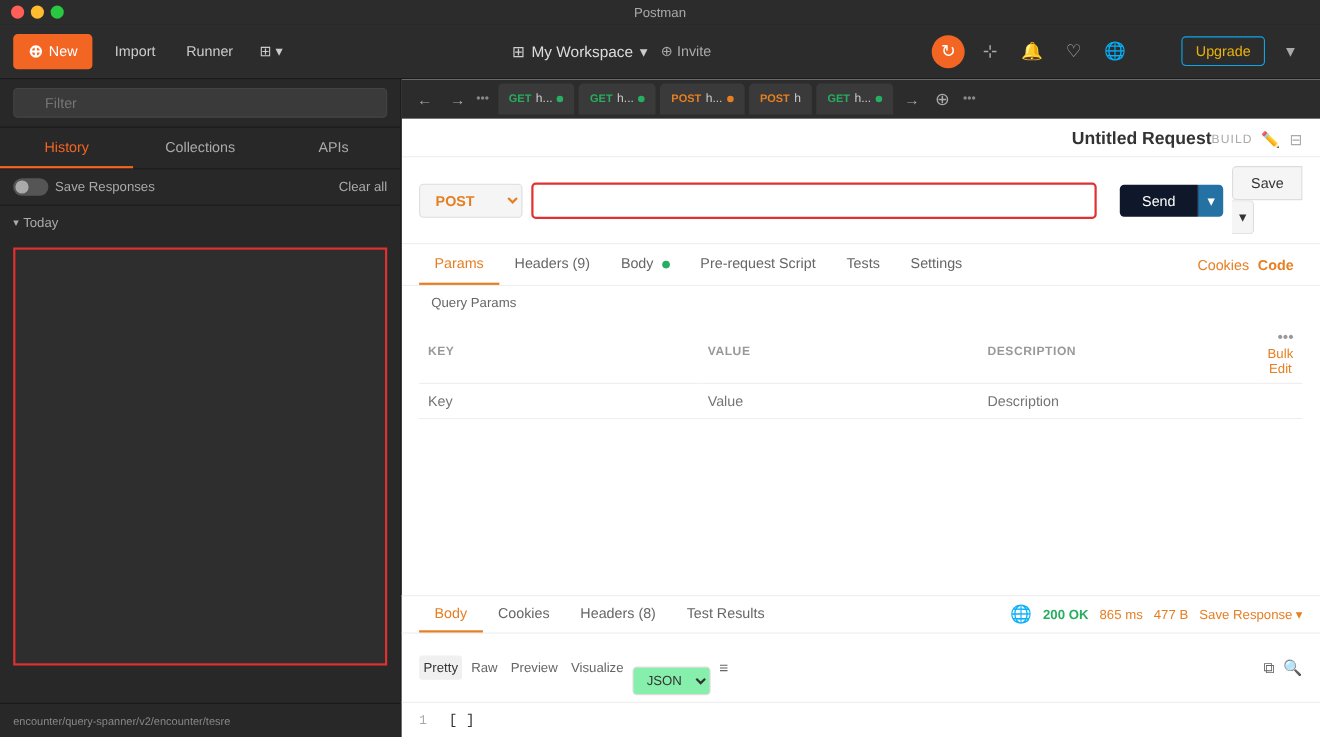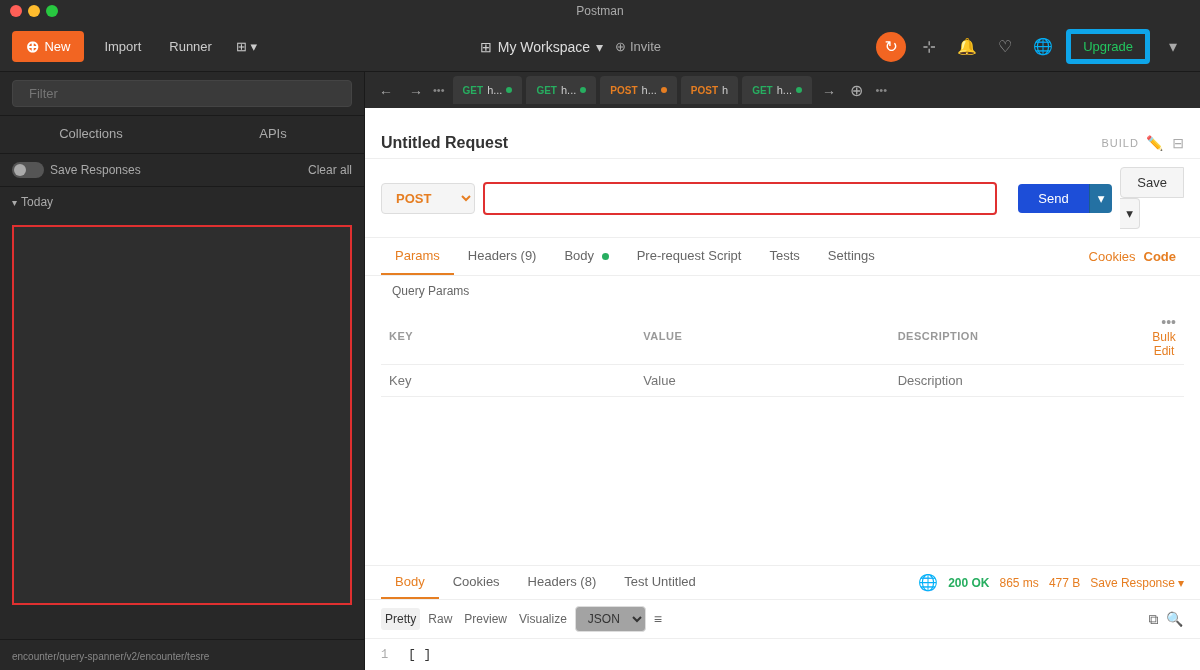--- a/index.html
+++ b/index.html
@@ -117,26 +117,27 @@
       justify-content: center;
       border-radius: 4px;
     }
     .icon-btn.orange-ring {
       background: #f26522;
       border-radius: 50%;
       color: white;
     }
     .upgrade-btn {
       background: transparent;
-      color: #22c55e;
-      border: 5px solid #0ea5e9;
+      color: #eab308;
+      border: 1px solid #0ea5e9;
       border-radius: 4px;
       padding: 5px 12px;
       font-size: 13px;
       cursor: pointer;
+      margin-left: 37px;
     }
 
     
     .main-layout {
       display: flex;
       height: calc(670px - 72px);
     }
 
     
     .sidebar {
@@ -149,21 +150,21 @@
     }
     .sidebar-search {
       padding: 8px 12px;
       border-bottom: 1px solid #1a1a1a;
     }
     .search-box {
       width: 100%;
       background: #3a3a3a;
       border: 1px solid #444;
       border-radius: 4px;
-      padding: 5px 10px 5px 16px;
+      padding: 5px 10px 5px 28px;
       color: #ccc;
       font-size: 13px;
       position: relative;
     }
     .search-wrapper {
       position: relative;
     }
     .search-icon-inner {
       position: absolute;
       left: 8px;
@@ -296,23 +297,23 @@
     .request-area {
       background: white;
       flex: 1;
       display: flex;
       flex-direction: column;
       overflow: hidden;
     }
 
     .request-header {
       display: flex;
-      justify-content: space-between;
-      align-items: center;
-      padding: 26px 16px 6px;
+      justify-content: flex-end;
+      align-items: center;
+      padding: 10px 16px 6px;
       border-bottom: 1px solid #eee;
     }
     .request-title { font-size: 16px; font-weight: 600; color: #333; }
     .build-area { display: flex; align-items: center; gap: 8px; }
     .build-label { font-size: 11px; color: #aaa; letter-spacing: 1px; }
     .edit-icon-btn { background: none; border: none; cursor: pointer; color: #aaa; font-size: 14px; }
 
     
     .url-bar {
       display: flex;
@@ -339,21 +340,21 @@
       padding: 7px 12px;
       font-size: 13px;
       color: #333;
       outline: none;
     }
     .send-btn-group {
       display: flex;
       align-items: stretch;
     }
     .send-btn {
-      background: #1d4ed8;
+      background: #0f172a;
       color: white;
       border: none;
       padding: 7px 20px;
       font-size: 13px;
       cursor: pointer;
       border-radius: 4px 0 0 4px;
       margin-left: 13px;
     }
     .send-arrow {
       background: #2471a3;
@@ -503,27 +504,28 @@
       cursor: pointer;
       border-radius: 3px;
       background: none;
       border: none;
     }
     .resp-format-tab.active {
       background: #f0f0f0;
       color: #333;
     }
     .json-select {
-      background: #a3a3a3;
+      background: #86efac;
       border: 1px solid #ddd;
       border-radius: 4px;
       padding: 4px 8px;
       font-size: 12px;
       color: #333;
       cursor: pointer;
+      margin-top: 24px;
     }
     .resp-icon-btn {
       background: none;
       border: none;
       cursor: pointer;
       color: #666;
       font-size: 14px;
       margin-left: 4px;
     }
     .resp-icons-right {
@@ -607,20 +609,23 @@
 
   <div class="sidebar" style="position:relative;">
     <div class="sidebar-search">
       <div class="search-wrapper">
         <span class="search-icon-inner">🔍</span>
         <input class="search-box" type="text" placeholder="Filter" style="">
       </div>
     </div>
 
     <div class="sidebar-tabs">
+      <button class="sidebar-tab active">
+        <span>History</span>
+      </button>
       <button class="sidebar-tab">
         <span>Collections</span>
       </button>
       <button class="sidebar-tab">
         <span>APIs</span>
       </button>
     </div>
 
     <div class="sidebar-actions">
       <div class="save-toggle">
@@ -754,21 +759,21 @@
           </tbody>
         </table>
       </div>
 
       <div class="response-area response-container" style="margin-top:auto;">
 
         <div class="response-tabs-bar">
           <button class="resp-tab active">Body</button>
           <button class="resp-tab">Cookies</button>
           <button class="resp-tab">Headers (8)</button>
-          <button class="resp-tab">Test Untitled</button>
+          <button class="resp-tab">Test Results</button>
           <div class="resp-status-area">
             <span class="status-globe" style="position:relative;">
               🌐
             </span>
             <span class="status-200">200 OK</span>
             <span class="status-time">865 ms</span>
             <span class="status-size">477 B</span>
             <button class="save-response">
               <span>Save Response</span>
               <span>▾</span>

